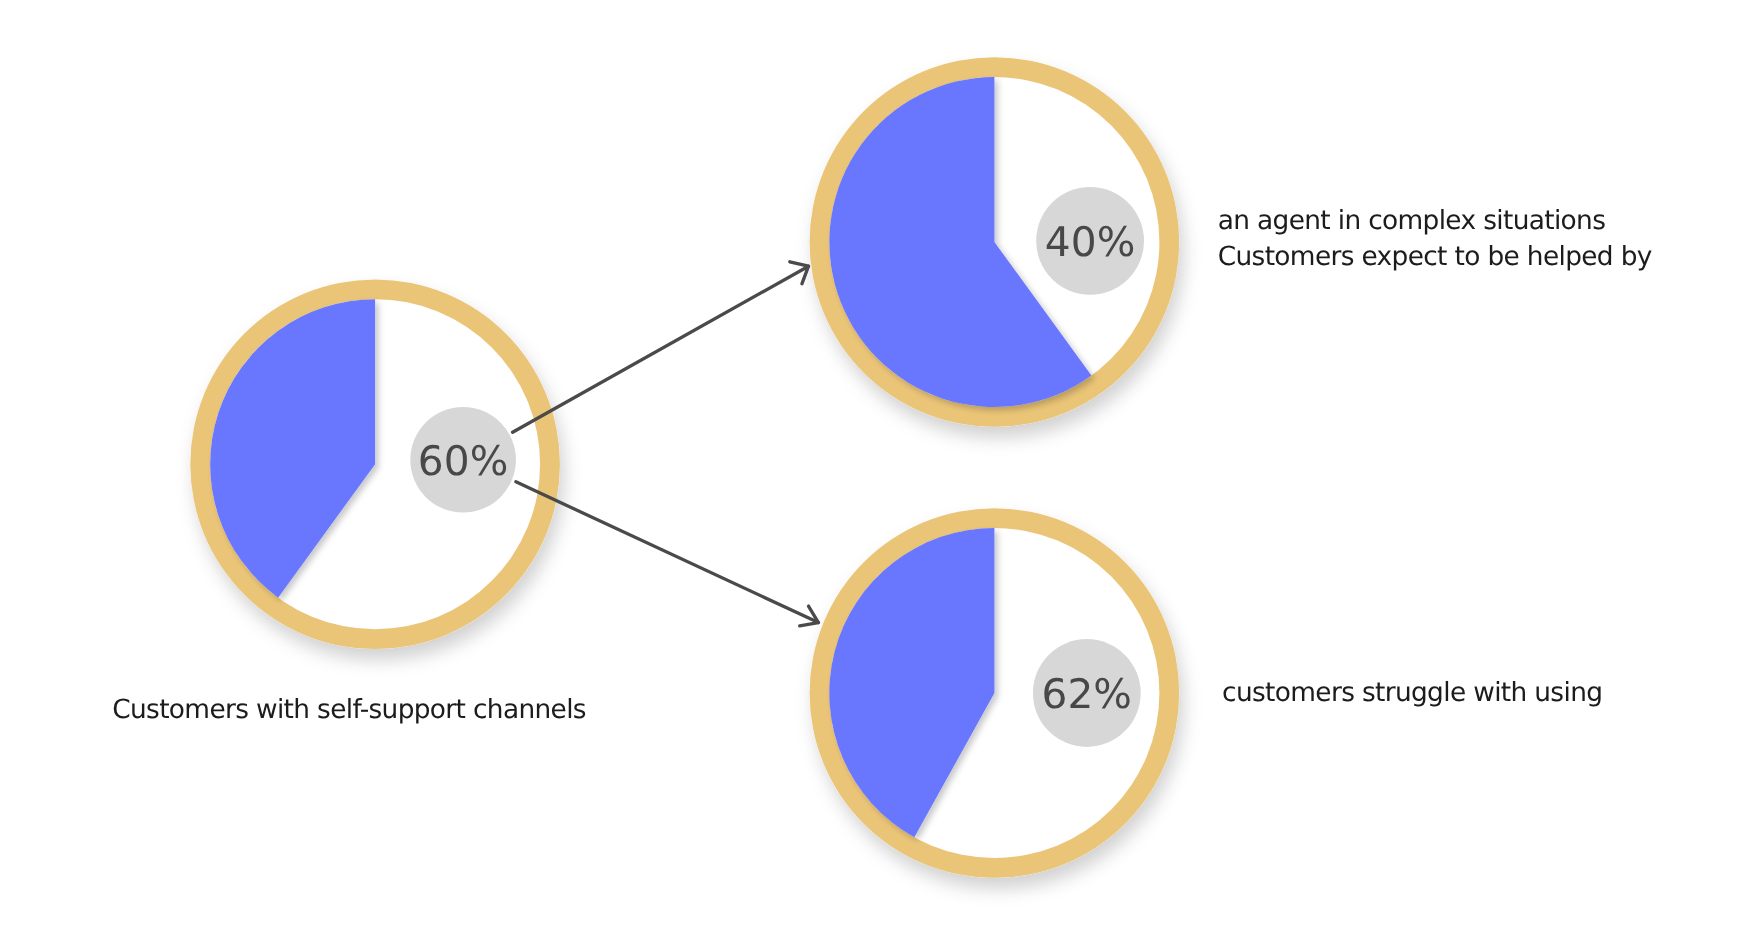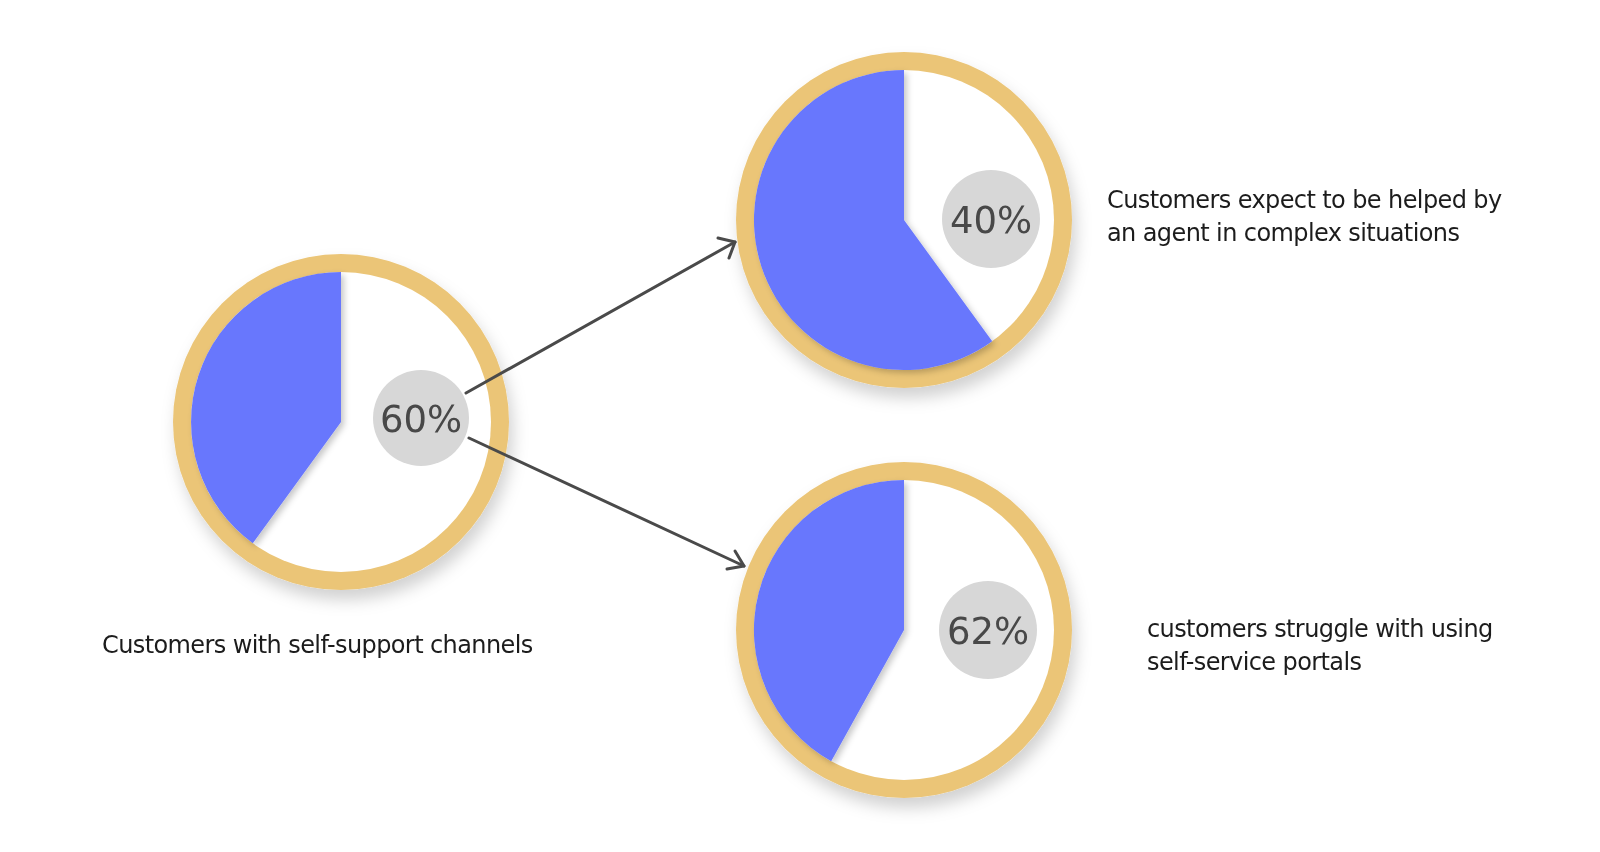--- a/index.html
+++ b/index.html
@@ -52,20 +52,19 @@
     <g>
       <line x1="469" y1="438" x2="744" y2="566"></line>
       <polyline points="735,551 744,566 727,569"></polyline>
     </g>
   </g>
 </svg>
 
 <div class="label" style="left:102px; top:629px;">Customers with self-support channels</div>
 
 <div class="label" style="left:1107px; top:184px;">
+  <div>an agent in complex situations</div>
   <div>Customers expect to be helped by</div>
-  <div>an agent in complex situations</div>
 </div>
 
-<div class="label" style="left:1147px; top:613px;">
+<div class="label" style="left:1111px; top:613px;">
   <div>customers struggle with using</div>
-  <div>self-service portals</div>
 </div>
 
 </body></html>

